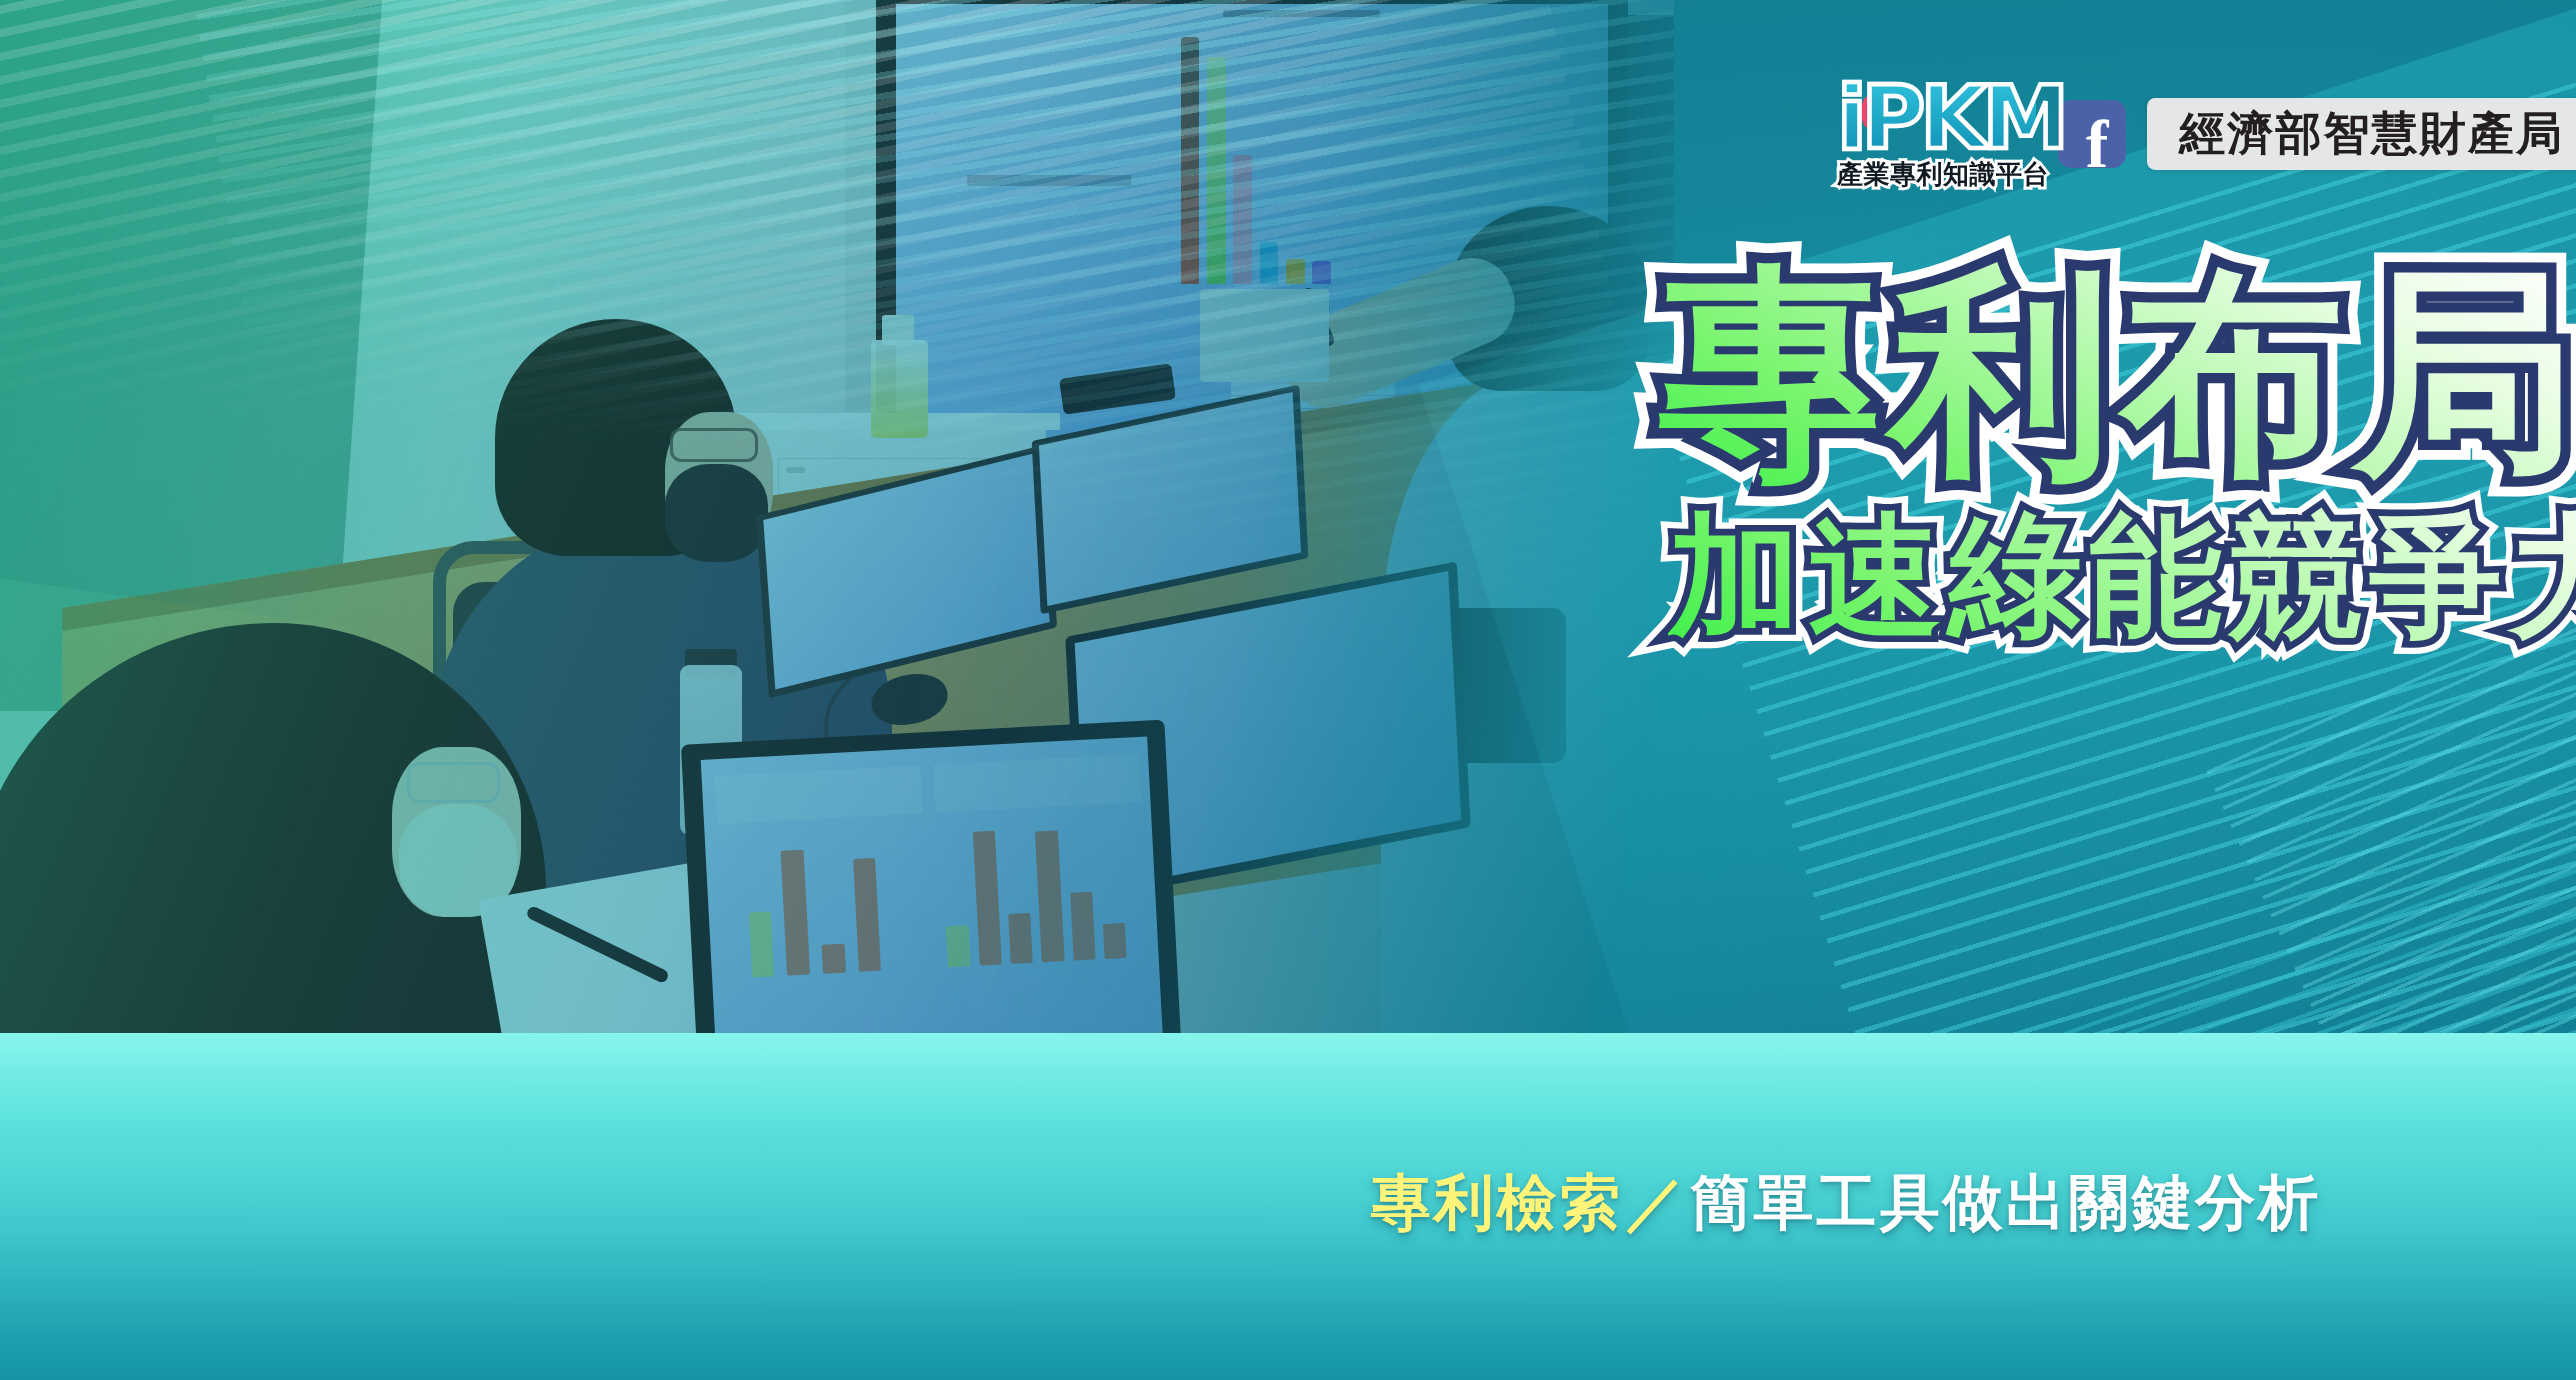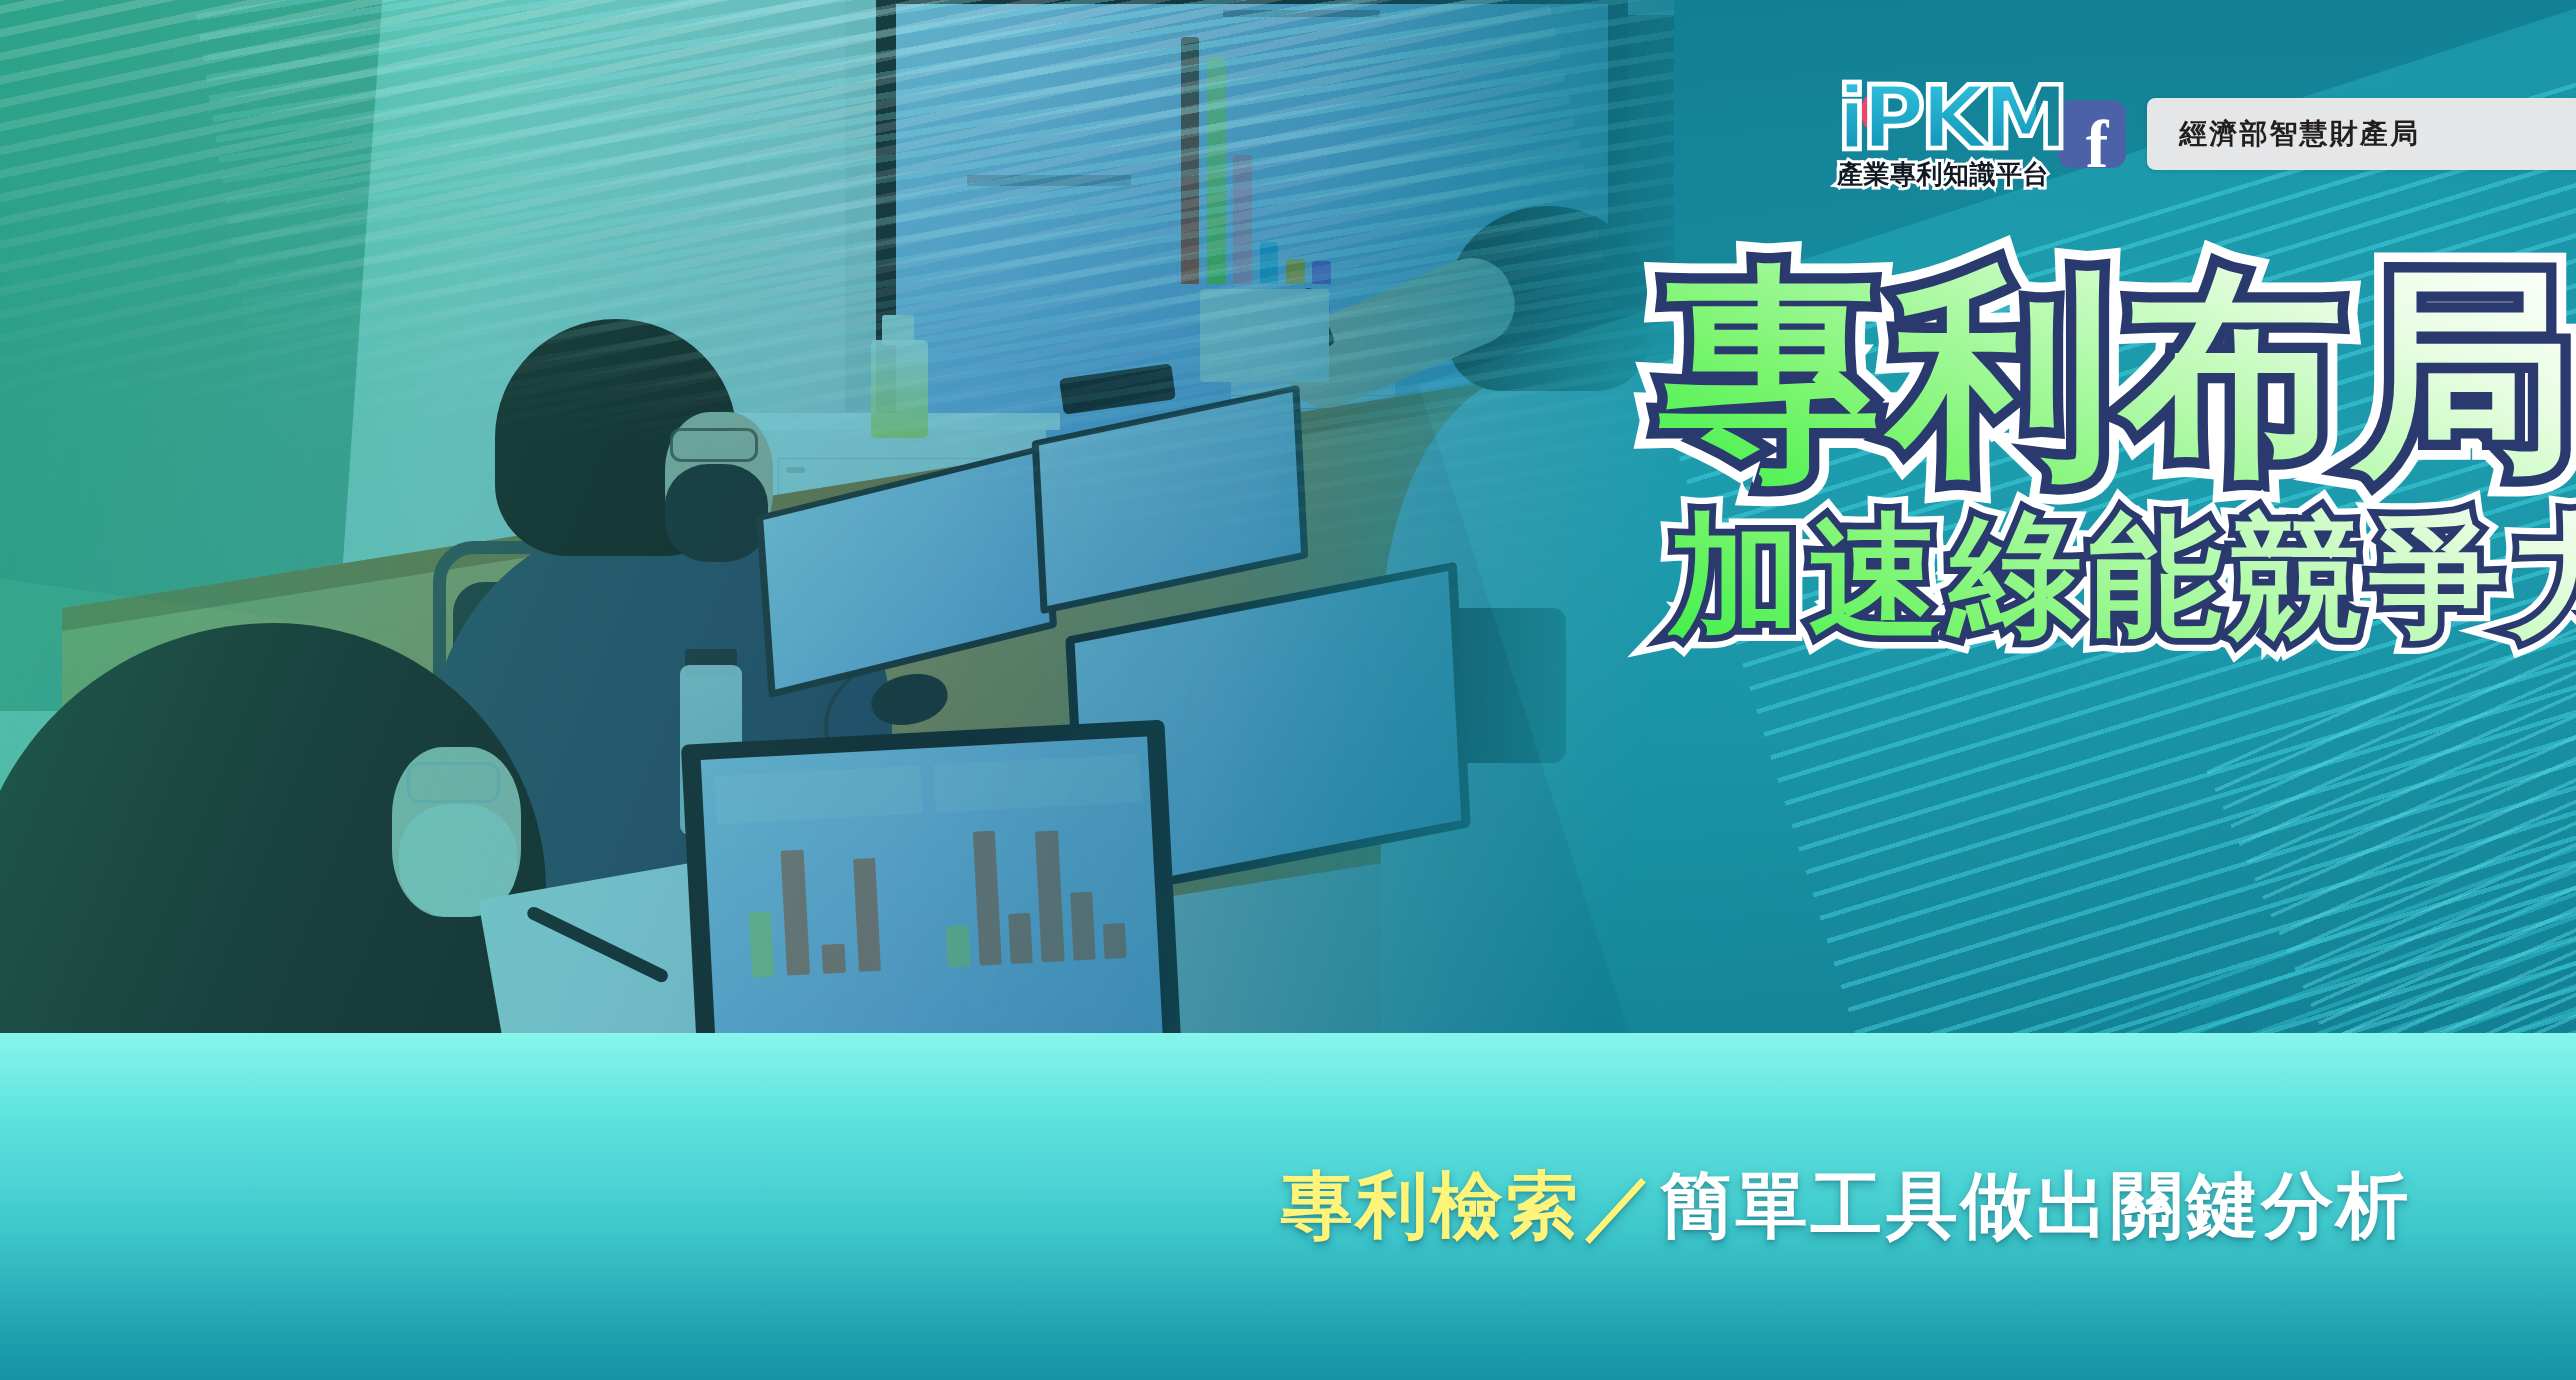--- a/index.html
+++ b/index.html
@@ -257,21 +257,21 @@
   .searchbox{
     display:flex; align-items:stretch; height:72px;
     border-radius:8.2px; overflow:hidden; flex:0 0 auto;
     box-shadow:0 1px 5.2px rgba(0,0,0,.12);
   }
   .searchbox .field{
     background:#e4e6e8; display:flex; align-items:center;
     padding:0 30px 0 32px; min-width:598px;
   }
   .searchbox .field span{
-    font-size:28px; font-weight:bold; color:#231f1e; letter-spacing:2.1px;
+    font-size:46px; font-weight:bold; color:#231f1e; letter-spacing:2.1px;
     white-space:nowrap; font-family:"DejaVu Sans","Liberation Sans",sans-serif;
   }
 
   
   .headline{
     position:absolute; left:1659px; top:258px; z-index:25;
   }
   .hl-1, .hl-2{
     position:relative;
     font-family:"DejaVu Sans","Liberation Sans",sans-serif;
@@ -296,22 +296,22 @@
   .spacer{visibility:hidden; white-space:nowrap;}
 
   
   .bottombar{
     position:absolute; left:0; right:0; top:1033px; height:348px; z-index:40;
     background:linear-gradient(180deg,#86f5ec 0%,#62e4df 22%,#3fc9cd 55%,#1f9fae 88%,#1593a5 100%);
     display:flex; flex-direction:column; align-items:center; justify-content:center;
     gap:17.5px;
   }
   .bb-line{
-    font-family:Liberation Serif, serif;
-    font-weight:bold; font-size:72px; letter-spacing:3.1px; white-space:nowrap;
+    font-family:Liberation Mono, monospace;
+    font-weight:bold; font-size:60px; letter-spacing:3.1px; white-space:nowrap;
     line-height:1.08;
     text-shadow:0 5.2px 9.3px rgba(16,78,96,.34), 0 1.5px 3.1px rgba(16,78,96,.30);
   }
   .bb-hi{color:#fff47a;}
   .bb-sl{color:#fff47a; padding:0 2.1px;}
   .bb-tx{color:#ffffff;}
 </style>
 </head>
 <body>
 

